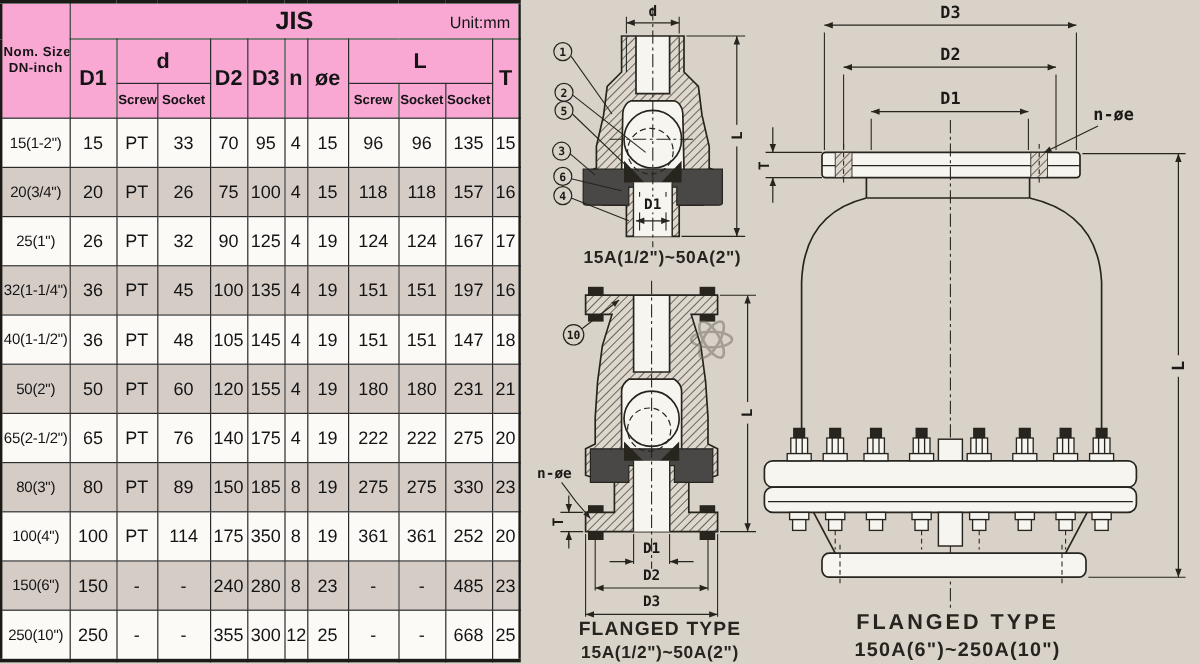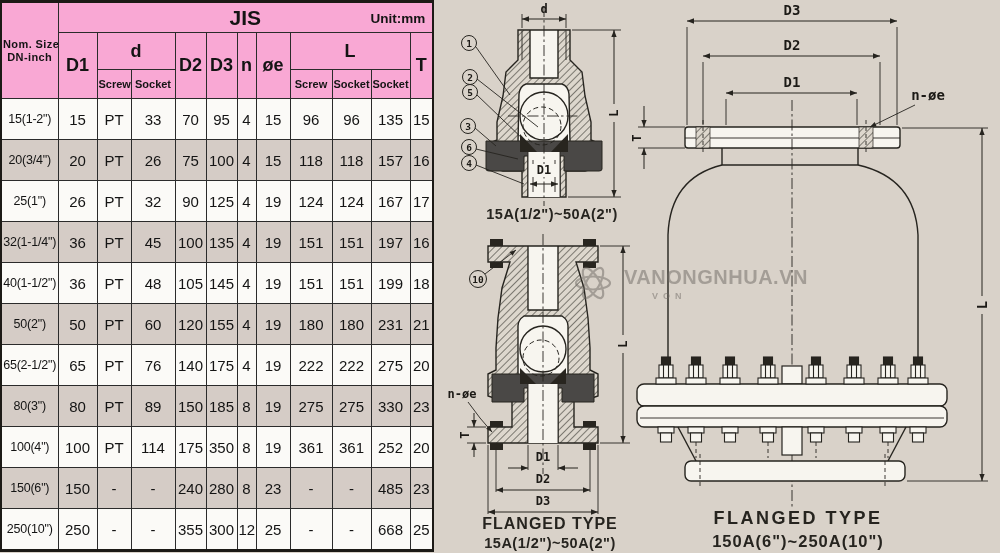--- a/index.html
+++ b/index.html
@@ -15,21 +15,21 @@
     background:#fbfaf7;
   }
   table.spec th,table.spec td{
     border:1px solid #2b2b2b;text-align:center;vertical-align:middle;
     padding:0 1px;overflow:hidden;white-space:nowrap;
   }
   th{font-weight:bold}
   .hdr{background:#f9a8d4}
   tr.shade td{background:#d5ccc6}
   .jis-cell{position:relative;height:29px;font-size:21px;font-weight:bold}
-  .jis-unit{position:absolute;right:7px;top:8px;font-size:13.5px;font-weight:bold}
+  .jis-unit{position:absolute;right:7px;top:8px;font-size:13.5px;font-weight:normal}
   .corner{font-size:11px;letter-spacing:.4px;line-height:13px;font-weight:bold}
   .h-main{font-size:18px;height:36px}
   .h-sub{font-size:11px;height:28px;font-weight:bold}
   td.num{font-size:15px;height:40px}
   td.size-col{font-size:12.5px;letter-spacing:-.2px}
   
   .dia{position:absolute;}
   #dia1{left:440px;top:0}
   #dia2{left:440px;top:230px}
   #dia3{left:630px;top:0}
@@ -168,21 +168,21 @@
           <td class="num size-col">40(1-1/2")</td>
           <td class="num">36</td>
           <td class="num">PT</td>
           <td class="num">48</td>
           <td class="num">105</td>
           <td class="num">145</td>
           <td class="num">4</td>
           <td class="num">19</td>
           <td class="num">151</td>
           <td class="num">151</td>
-          <td class="num">199</td>
+          <td class="num">147</td>
           <td class="num">18</td>
         </tr>
         <tr class="shade">
           <td class="num size-col">50(2")</td>
           <td class="num">50</td>
           <td class="num">PT</td>
           <td class="num">60</td>
           <td class="num">120</td>
           <td class="num">155</td>
           <td class="num">4</td>
@@ -588,17 +588,13 @@
 </svg>
 
 <div class="watermark">
   <svg width="54" height="54" viewBox="0 0 54 54">
     <g fill="none" stroke="#6f6a64" stroke-width="2.2" transform="translate(27,27)">
       <ellipse rx="17" ry="6.5" transform="rotate(0)"></ellipse>
       <ellipse rx="17" ry="6.5" transform="rotate(60)"></ellipse>
       <ellipse rx="17" ry="6.5" transform="rotate(120)"></ellipse>
     </g>
   </svg>
-  <div class="wm-right">
-    <div class="wm-text">VANONGNHUA.VN</div>
-    <div class="wm-sub">VON</div>
-  </div>
 </div>
 
 </body></html>

